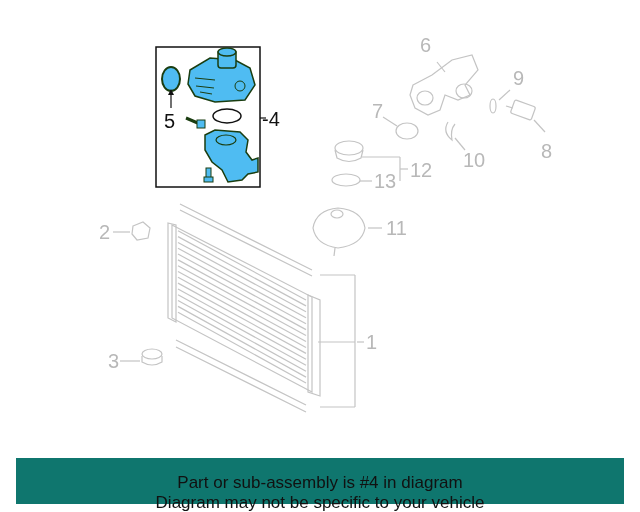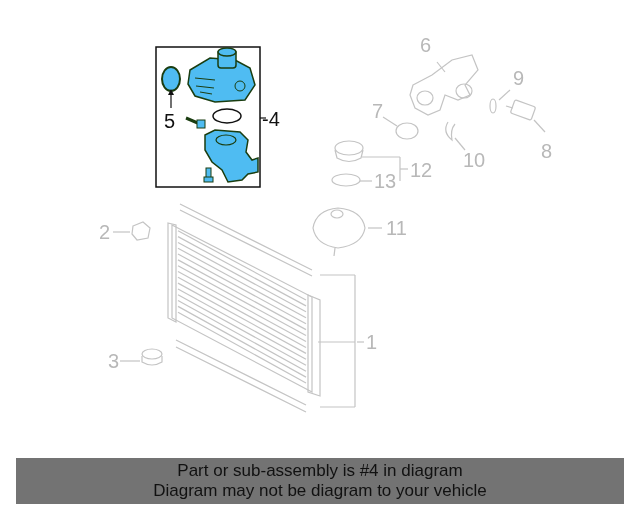--- a/index.html
+++ b/index.html
@@ -2,22 +2,22 @@
 <html><head>
 <meta charset="utf-8">
 <style>
   html, body { margin: 0; padding: 0; background: #ffffff; }
   body { width: 640px; height: 512px; position: relative; overflow: hidden;
          font-family: "Liberation Sans", sans-serif; }
   #diagram { position: absolute; left: 0; top: 0; width: 640px; height: 440px; }
   .callout { font-family: "Liberation Sans", sans-serif; font-size: 20px; fill: #b8b8b8; }
   .callout-hl { font-family: "Liberation Sans", sans-serif; font-size: 20px; fill: #111111; }
   .banner { position: absolute; left: 16px; top: 458px; width: 608px; height: 46px;
-            background: #737373; color: #111111; text-align: center;
-            font-size: 17px; line-height: 20px; padding-top: 3px; box-sizing: border-box; }
+            background: #0f766e; color: #111111; text-align: center;
+            font-size: 17px; line-height: 20px; padding-top: 15px; box-sizing: border-box; }
   .banner div { white-space: nowrap; }
 </style>
 </head>
 <body>
 
 <svg id="diagram" viewBox="0 0 640 440" xmlns="http://www.w3.org/2000/svg">
 
   <g>
     <rect x="156" y="47" width="104" height="140" fill="none" stroke="#111" stroke-width="1.5"></rect>
 
@@ -145,14 +145,14 @@
   <text class="callout" x="541" y="158">8</text>
   <text class="callout" x="513" y="85">9</text>
   <text class="callout" x="463" y="167">10</text>
   <text class="callout" x="386" y="235">11</text>
   <text class="callout" x="410" y="177">12</text>
   <text class="callout" x="374" y="188">13</text>
 </svg>
 
 <div class="banner">
   <div>Part or sub-assembly is #4 in diagram</div>
-  <div>Diagram may not be diagram to your vehicle</div>
+  <div>Diagram may not be specific to your vehicle</div>
 </div>
 
 </body></html>

